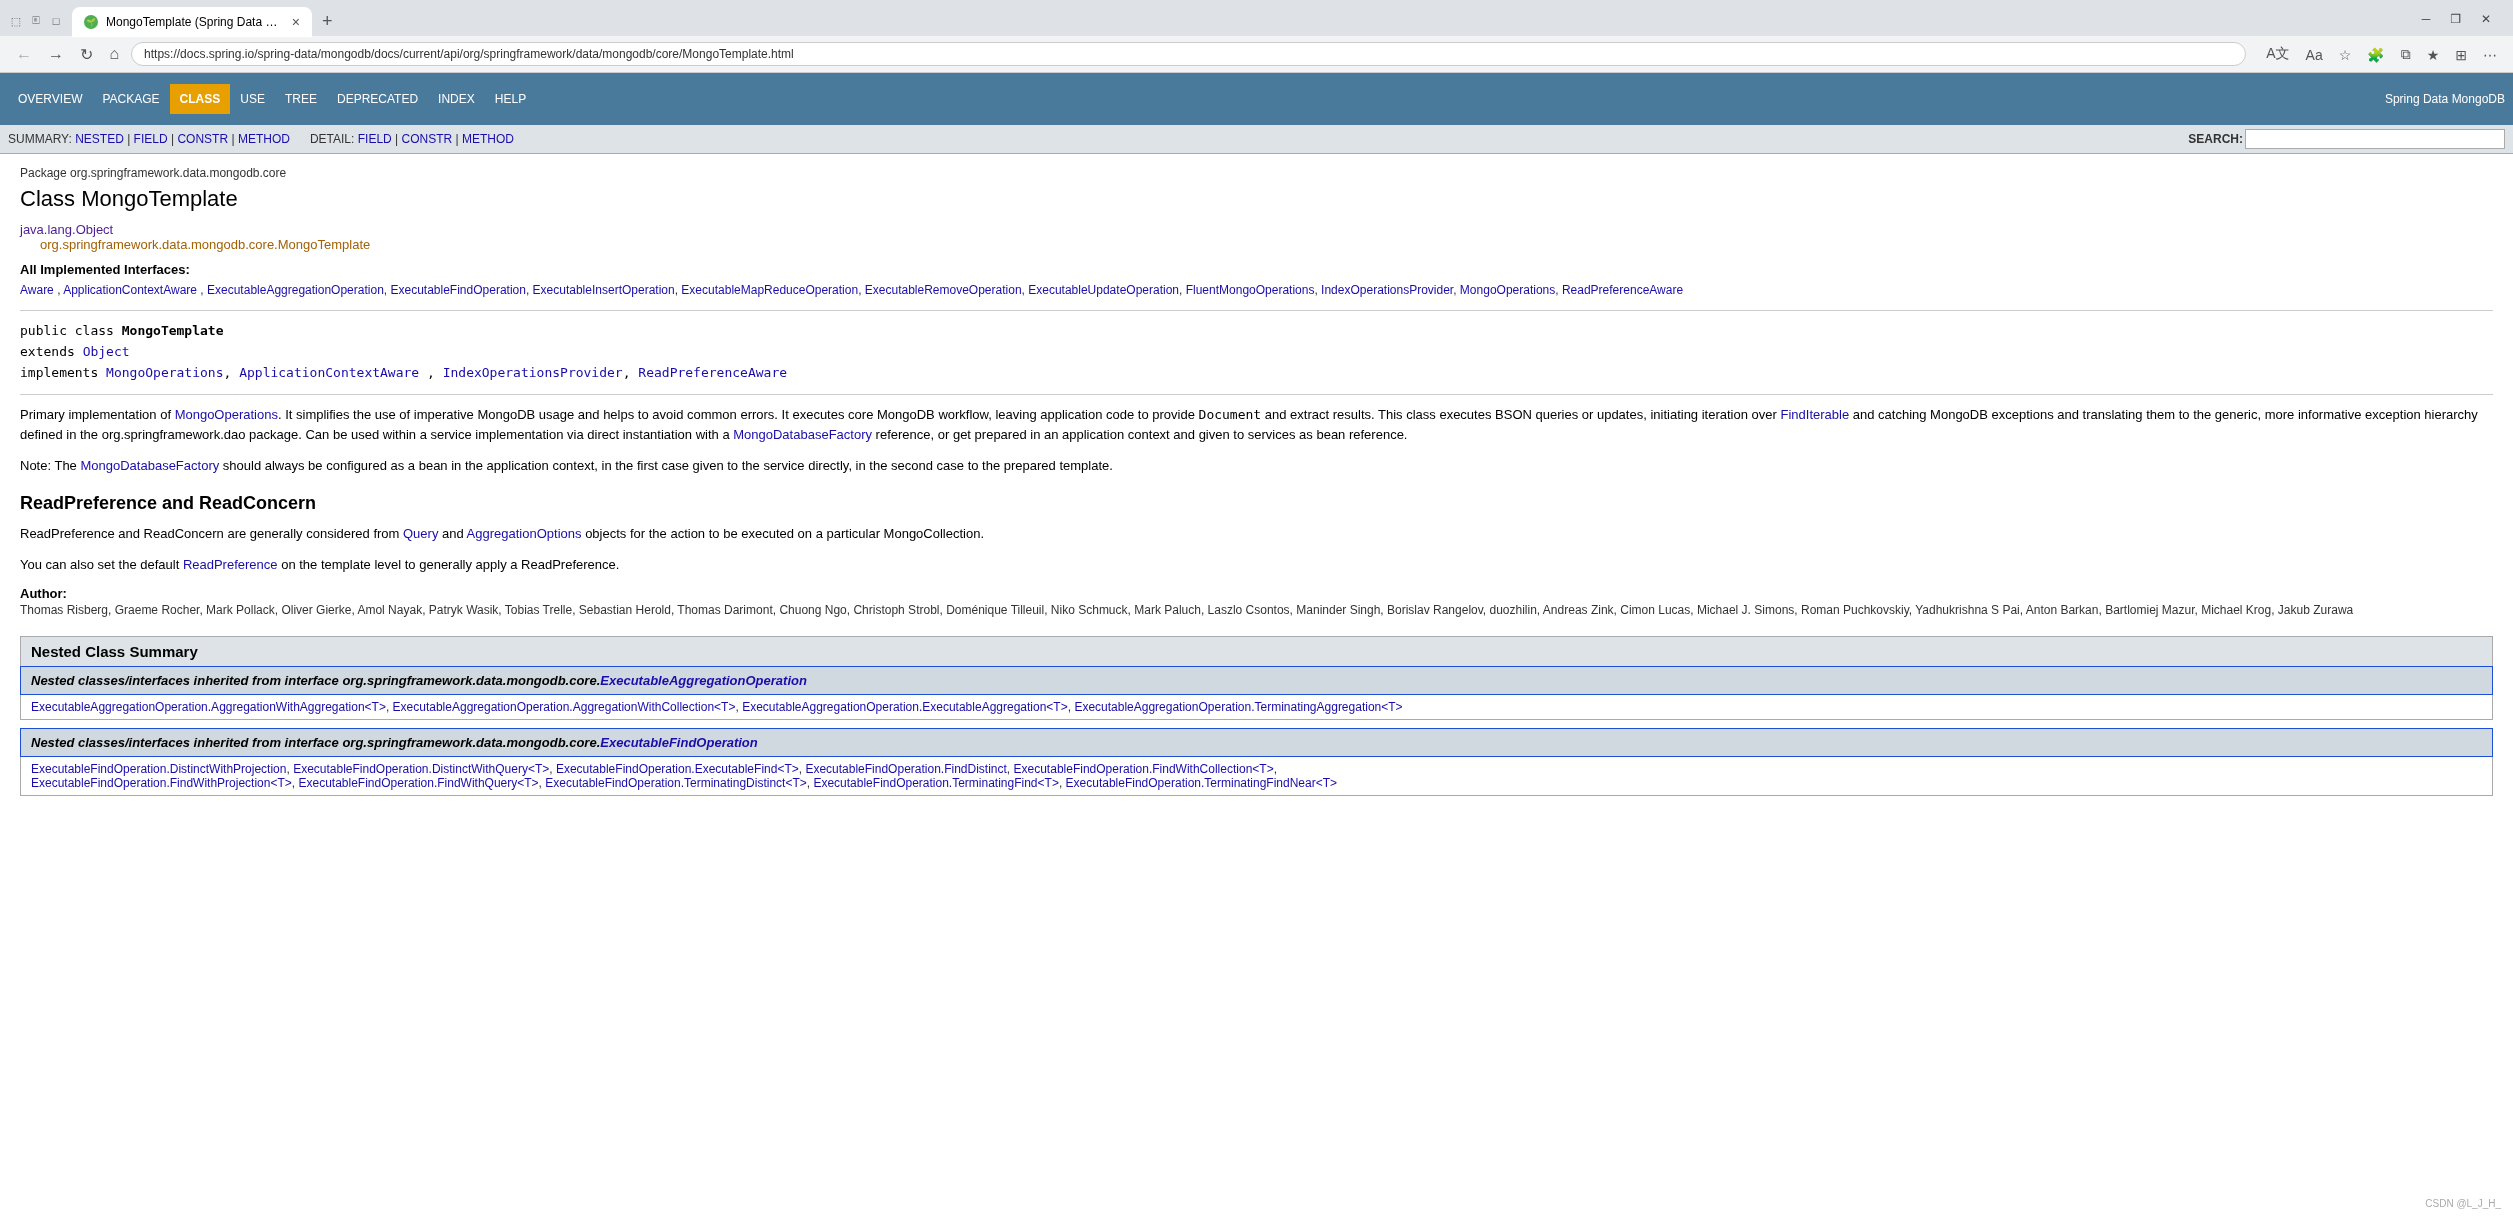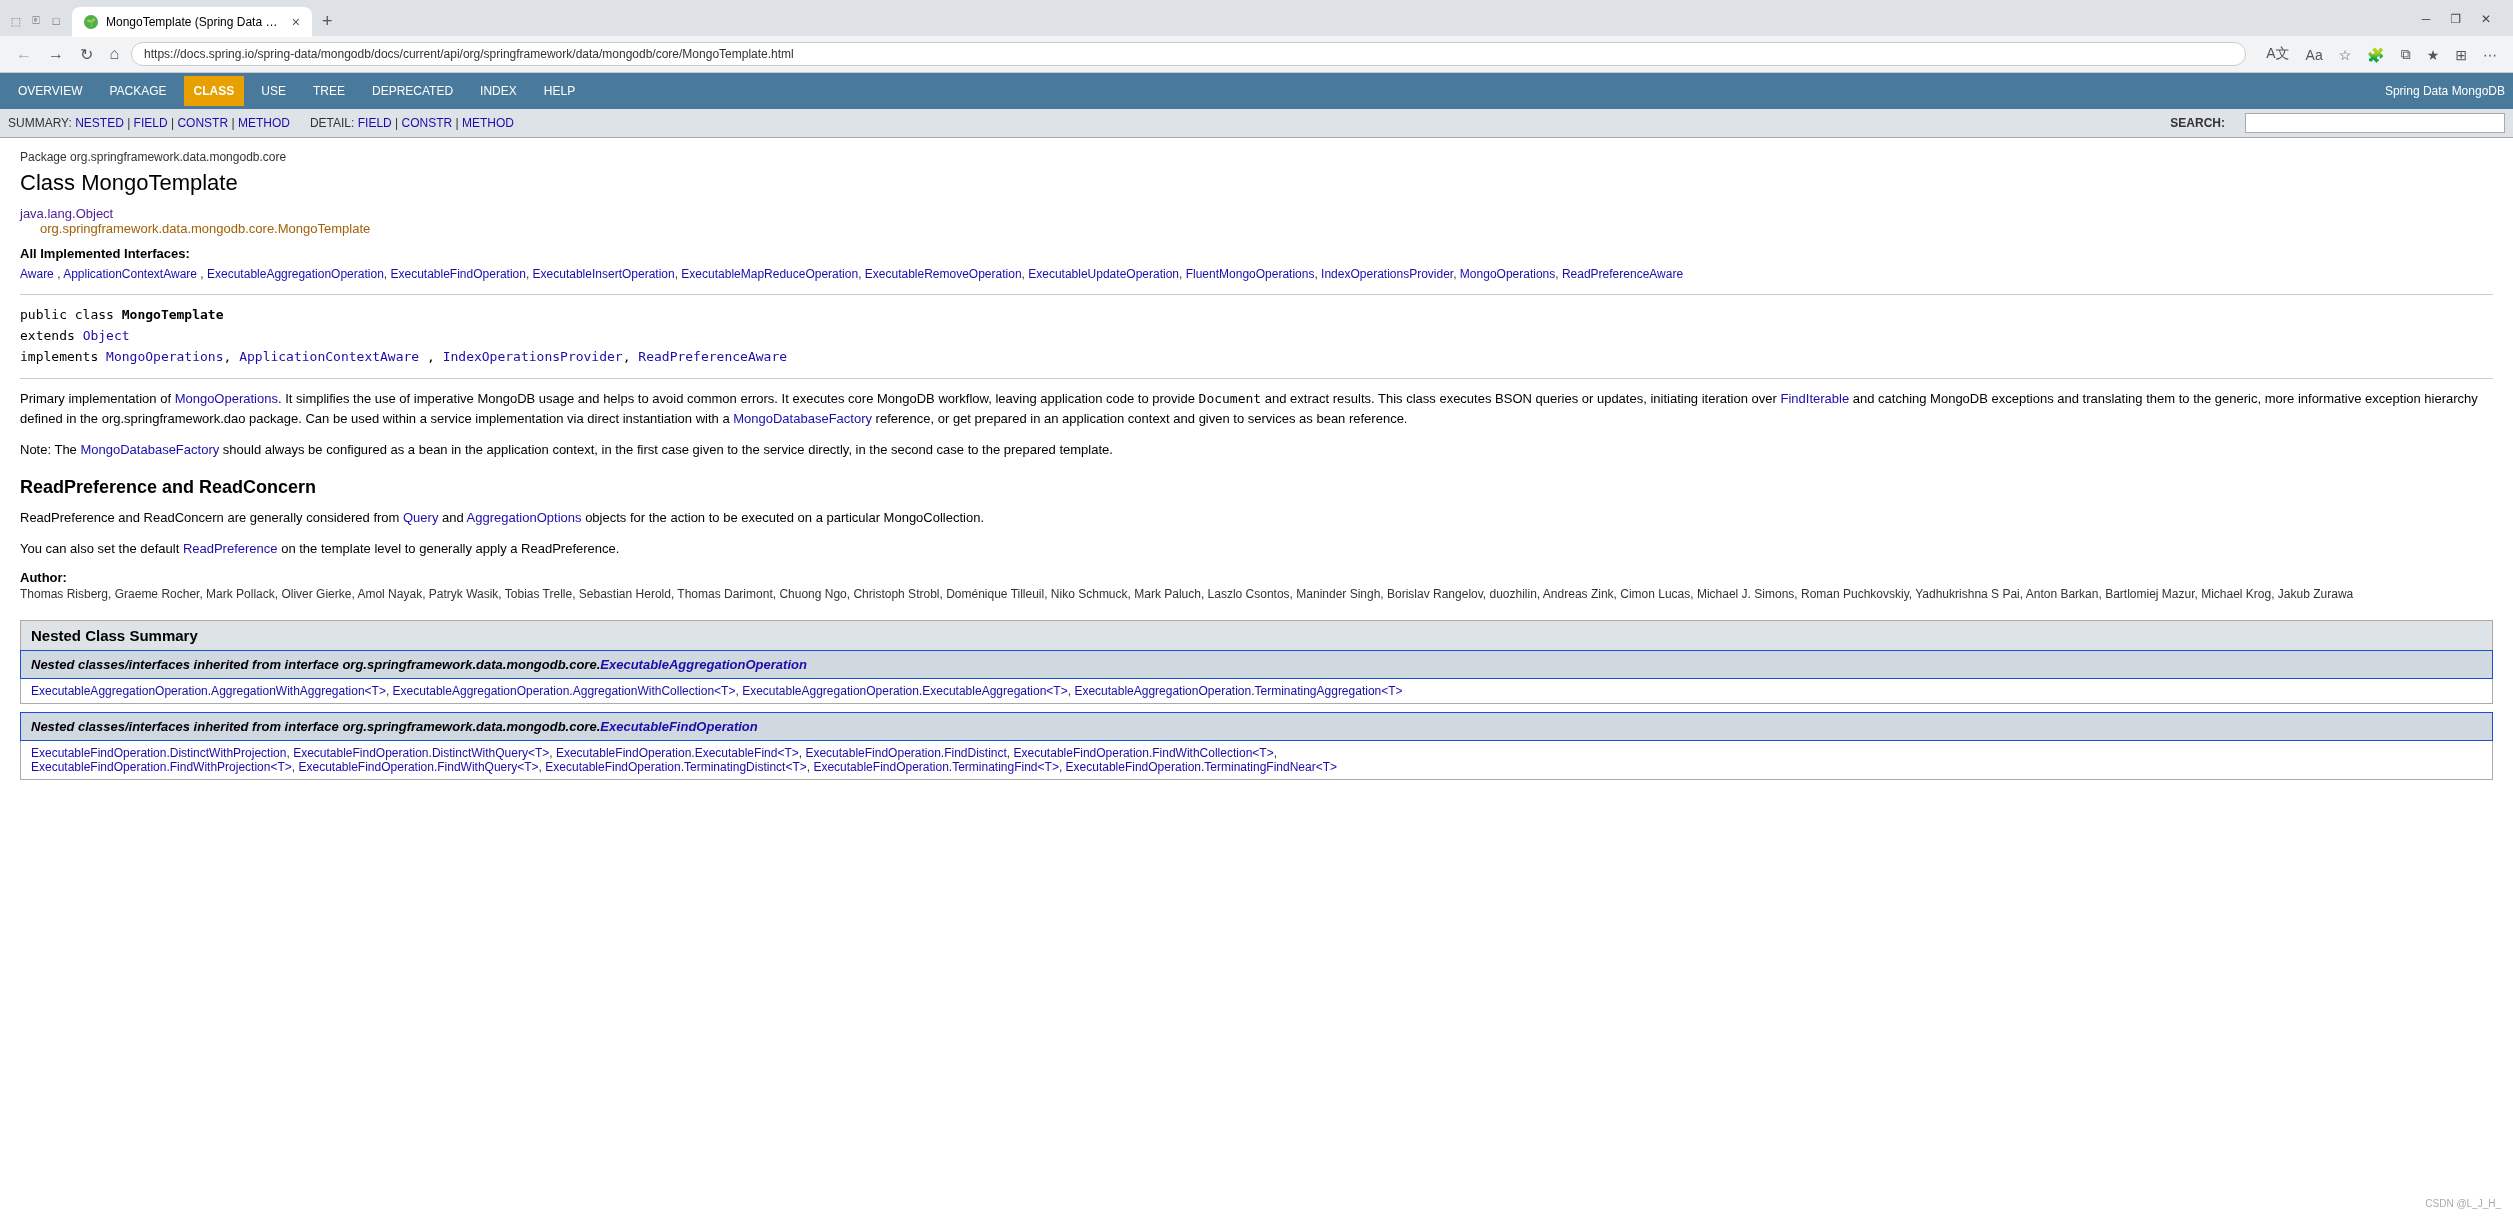--- a/index.html
+++ b/index.html
@@ -75,22 +75,21 @@
     .url-text { flex: 1; overflow: hidden; white-space: nowrap; text-overflow: ellipsis; }
     .browser-actions { display: flex; gap: 8px; align-items: flex-end; margin-left: 8px; }
     .browser-action-btn { font-size: 14px; color: #555; cursor: pointer; padding: 2px 4px; }
 
     
     .javadoc-nav {
       background: #4a7a9b;
       display: flex;
       align-items: center;
       padding: 16px 8px;
-      height: 36px;
-      gap: 7px;
+      height: 52px;
     }
     .javadoc-nav a {
       color: #fff;
       text-decoration: none;
       font-size: 12px;
       padding: 8px 10px;
       display: inline-block;
     }
     .javadoc-nav a.active {
       background: #e8a000;
@@ -104,21 +103,21 @@
       background: #dee3e8;
       padding: 4px 8px;
       font-size: 12px;
       display: flex;
       align-items: center;
       justify-content: space-between;
       border-bottom: 1px solid #aaa;
     }
     .summary-bar span { color: #333; }
     .summary-bar a { color: #1a0dab; text-decoration: none; }
-    .search-area { display: flex; align-items: center; gap: 20px; }
+    .search-area { display: flex; align-items: center; gap: 2px; }
     .search-label { font-weight: bold; font-size: 12px; }
     .search-input {
       border: 1px solid #aaa;
       padding: 2px 6px;
       font-size: 12px;
       width: 260px;
     }
 
     
     .content {

